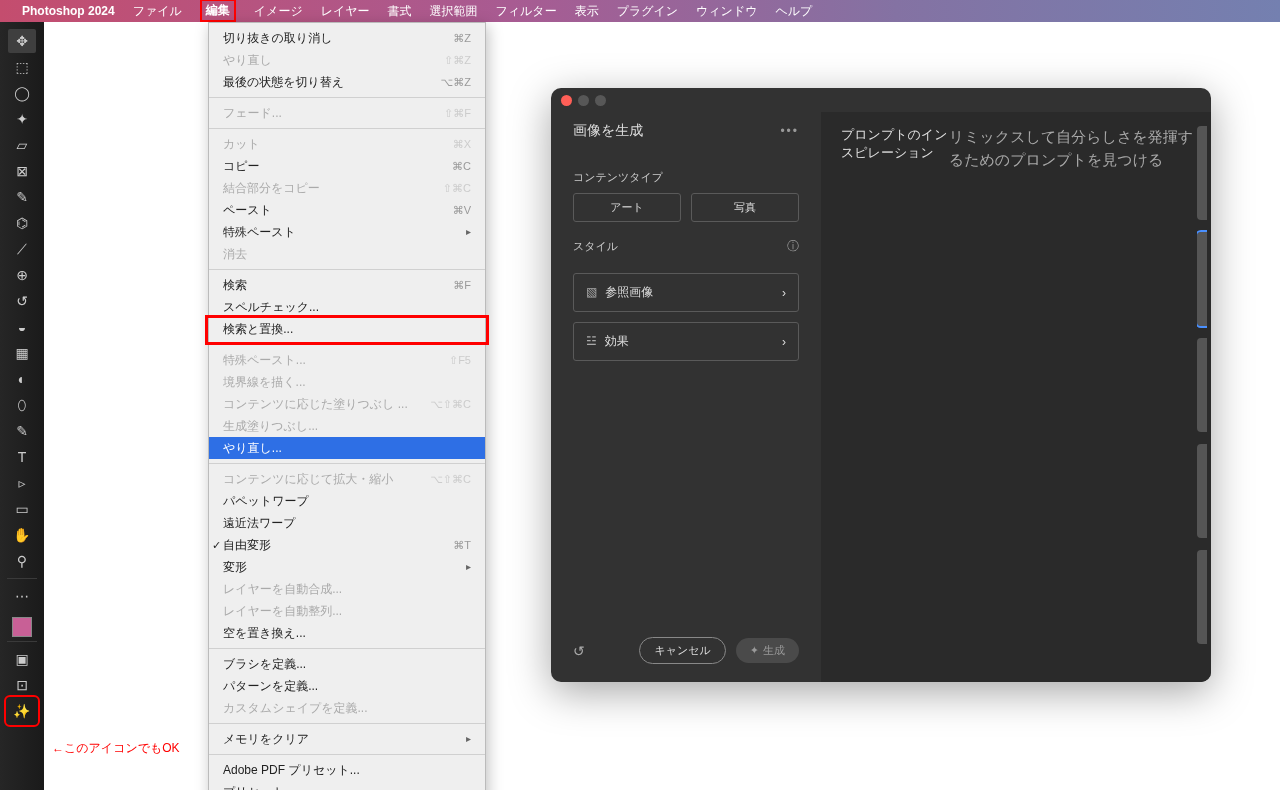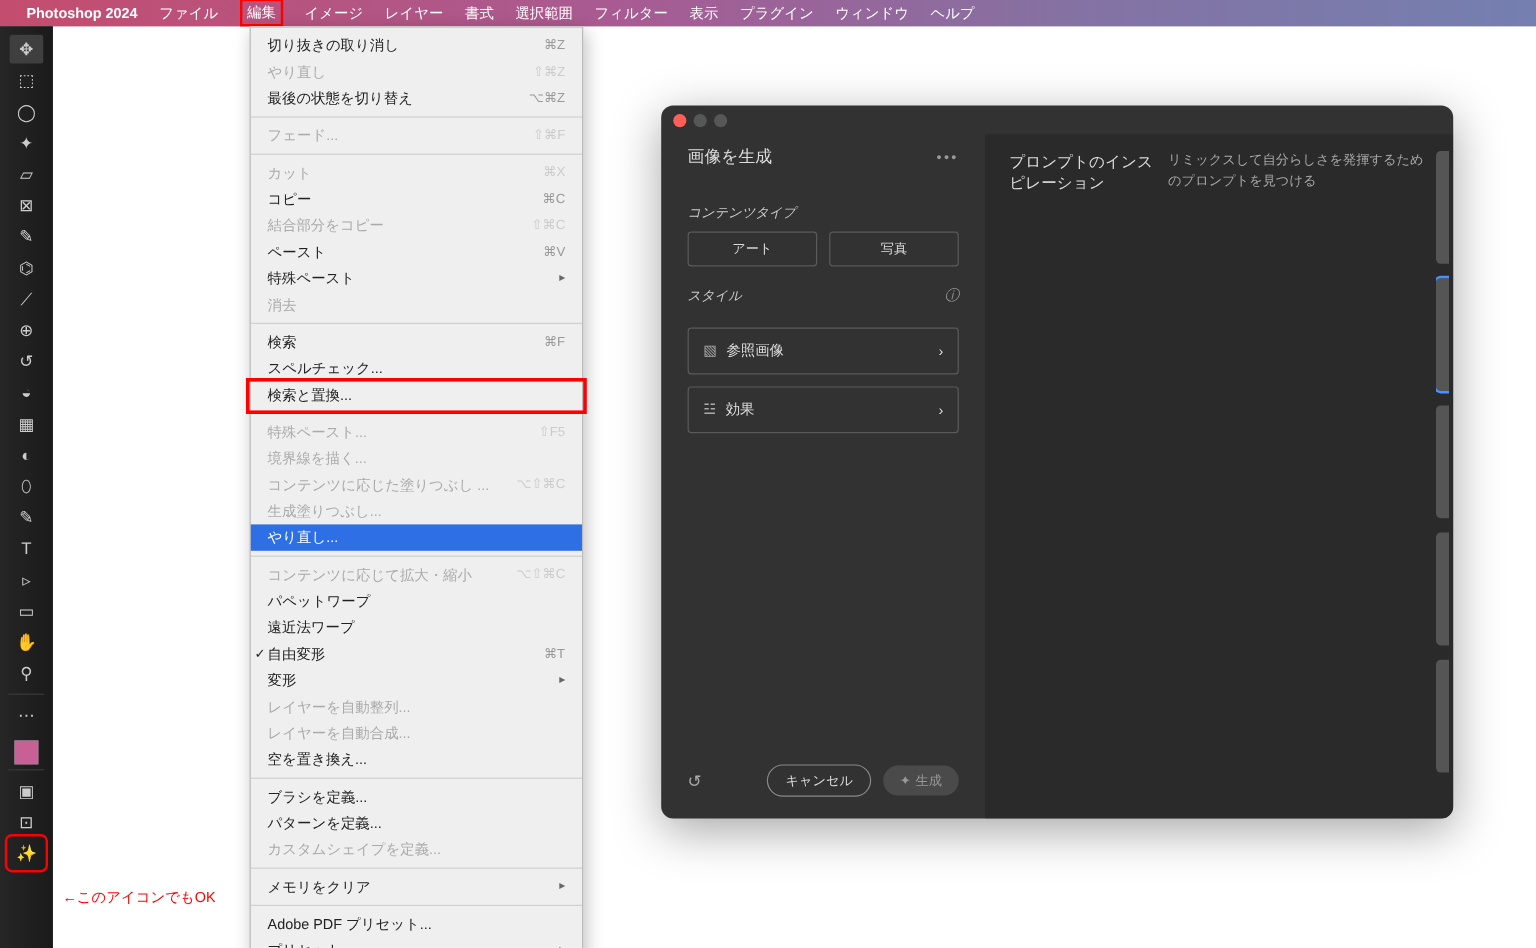--- a/index.html
+++ b/index.html
@@ -3,21 +3,21 @@
 <meta charset="utf-8">
 <style>
 * { margin: 0; padding: 0; box-sizing: border-box; font-family: -apple-system, "Hiragino Sans", sans-serif; }
 body { background: #fff; width: 1280px; height: 790px; overflow: hidden; position: relative; }
 
 
 .menubar { height: 22px; background: linear-gradient(90deg,#c44d6e 0%,#a85b92 40%,#8472a3 70%,#7480b0 100%); display: flex; align-items: center; padding: 0 8px; color: #fff; font-size: 12px; font-weight: 500; }
 .menubar .apple { margin-right: 14px; font-size: 14px; }
 .menubar .app-name { font-weight: 700; margin-right: 18px; }
 .menubar .mitem { margin-right: 18px; cursor: default; }
-.menubar .mitem.hl { border: 2px solid #f00; padding: 1px 4px; margin-top:-1px; }
+.menubar .mitem.hl { border: 2px solid #f00; padding: 1px 4px; margin-top:-1px;font-weight:bold; }
 
 
 .toolbar { position: absolute; left: 0; top: 22px; bottom: 0; width: 44px; background: #1a1a1a linear-gradient(90deg,#262626,#1a1a1a); display: flex; flex-direction: column; align-items: center; padding-top: 6px; }
 .toolbar .tool { width: 28px; height: 24px; margin: 1px 0; display: flex; align-items: center; justify-content: center; color: #ccc; font-size: 14px; cursor: pointer; border-radius: 2px; position: relative; }
 .toolbar .tool.active { background: #3f3f3f; }
 .toolbar .fg { width: 20px; height: 20px; background: #c86096; border:1px solid #888; margin-top: 8px; }
 .toolbar .tool.hl { outline:2px solid #f00; outline-offset:2px; }
 .toolbar .divider { width:30px; height:1px; background:#3a3a3a; margin:4px 0; }
 
 
@@ -42,37 +42,37 @@
 .dialog .dot { width:11px; height:11px; border-radius:50%; }
 .dialog .dot.r{background:#ff5f57;} .dialog .dot.y{background:#575757;} .dialog .dot.g{background:#575757;}
 .dialog-body { flex:1; display:flex; }
 
 
 .gen-left { width: 270px; padding: 10px 22px 18px; color:#ddd; font-size:12px; display:flex; flex-direction:column; }
 .gen-left .title-row { display:flex; justify-content:space-between; align-items:center; margin-bottom:14px; }
 .gen-left h3 { font-size:14px; font-weight:500; }
 .gen-left .dots { color:#999; letter-spacing:2px; cursor:pointer; }
 .gen-left textarea { width:100%; height:96px; background:#323232; border:1px solid #3d7be0; color:#ddd; font-size:11px; padding:6px; resize:none; outline:none; border-radius:2px; }
-.gen-left .label { font-size:11px; color:#ccc; margin:16px 0 8px;font-style:italic; }
+.gen-left .label { font-size:11px; color:#ccc; margin:16px 0 8px; }
 .gen-left .label-row { display:flex; justify-content:space-between; align-items:center; }
 .gen-left .info-icn { color:#999; font-size:12px; }
 .gen-left .btns2 { display:flex; gap:10px; }
 .gen-left .btns2 button { flex:1; background:#323232; border:1px solid #5a5a5a; color:#ddd; font-size:11px; padding:6px 0; border-radius:3px; cursor:pointer; }
 .gen-left .acc { border:1px solid #5a5a5a; border-radius:3px; padding:10px 12px; display:flex; justify-content:space-between; align-items:center; margin-top:10px; cursor:pointer; font-size:12px; }
 .gen-left .acc .icn { margin-right:8px; color:#aaa; font-size:12px; }
 .gen-left .spacer { flex:1; }
 .gen-left .actions { display:flex; align-items:center; gap:10px; margin-top:16px; }
 .gen-left .reset { color:#aaa; font-size:14px; cursor:pointer; }
 .gen-left .cancel { margin-left:auto; background:transparent; border:1px solid #888; color:#ddd; border-radius:14px; padding:5px 14px; font-size:11px; cursor:pointer; }
 .gen-left .generate { background:#4a4a4a; border:none; color:#999; border-radius:14px; padding:5px 14px; font-size:11px; cursor:default; display:flex; align-items:center; gap:4px; }
 
 
 .gen-right { flex:1; background:#2a2a2a; padding:14px 4px 14px 20px; color:#ddd; font-size:12px; display:flex; flex-direction:row; }
 .gen-right h4 { font-size:13px; font-weight:500; margin-bottom:6px; }
-.gen-right .sub { font-size:11px; color:#a8a8a8; line-height:1.5; margin-bottom:14px; }
+.gen-right .sub { font-size:15px; color:#a8a8a8; line-height:1.5; margin-bottom:14px; }
 .gen-right .grid-wrap { flex:1; overflow-y:auto; padding-right:10px; }
 .gen-right .grid { display:grid; grid-template-columns: repeat(3, 94px); gap:12px; }
 .gen-right .thumb { width:94px; height:94px; border-radius:4px; background:#555; cursor:pointer; }
 .gen-right .thumb.sel { outline:2px solid #4a90ff; }
 .gen-right .grid-wrap::-webkit-scrollbar { width:8px; }
 .gen-right .grid-wrap::-webkit-scrollbar-thumb { background:#555; border-radius:4px; }
 
 
 .th1{background:linear-gradient(160deg,#e8e0d0 40%,#d8c8a8);} 
 .th2{background:radial-gradient(circle at 50% 30%,#2a6ed8,#0a2850);} 
@@ -237,25 +237,25 @@
     </div>
     <div class="row">
       <span class="check">✓</span>
       <span>自由変形</span>
       <span class="sc">⌘T</span>
     </div>
     <div class="row sub">
       <span>変形</span>
     </div>
     <div class="row disabled">
+      <span>レイヤーを自動合成...</span>
+      <span></span>
+    </div>
+    <div class="row disabled">
       <span>レイヤーを自動整列...</span>
-      <span></span>
-    </div>
-    <div class="row disabled">
-      <span>レイヤーを自動合成...</span>
       <span></span>
     </div>
     <div class="row">
       <span>空を置き換え...</span>
       <span></span>
     </div>
     <div class="sep"></div>
     <div class="row">
       <span>ブラシを定義...</span>
       <span></span>

